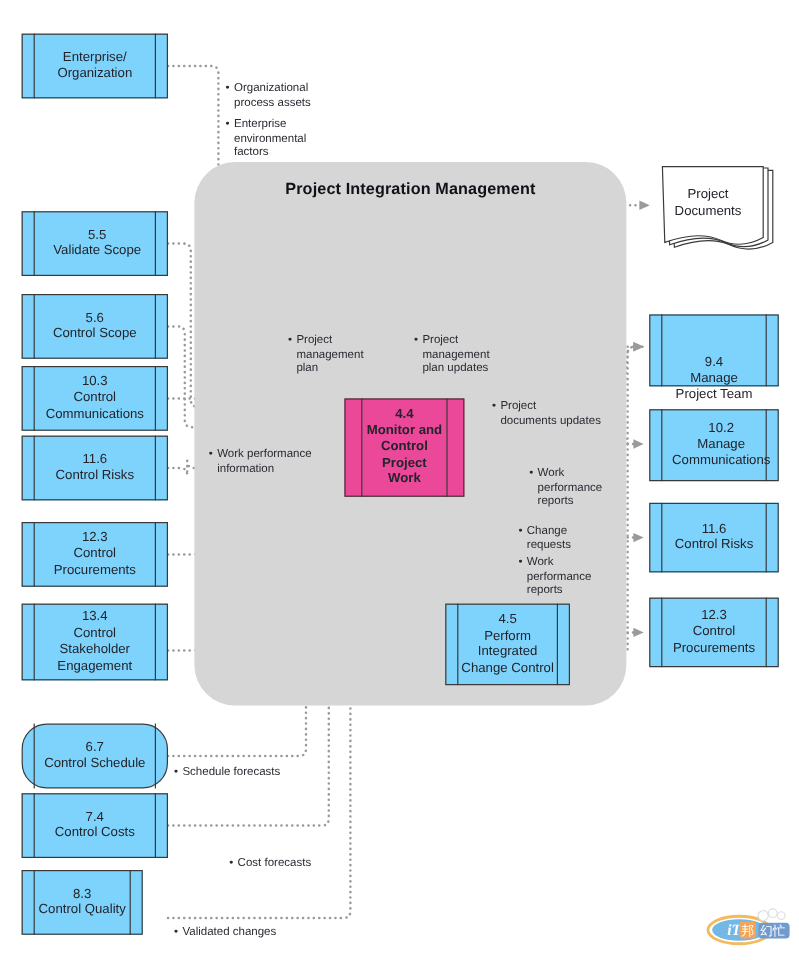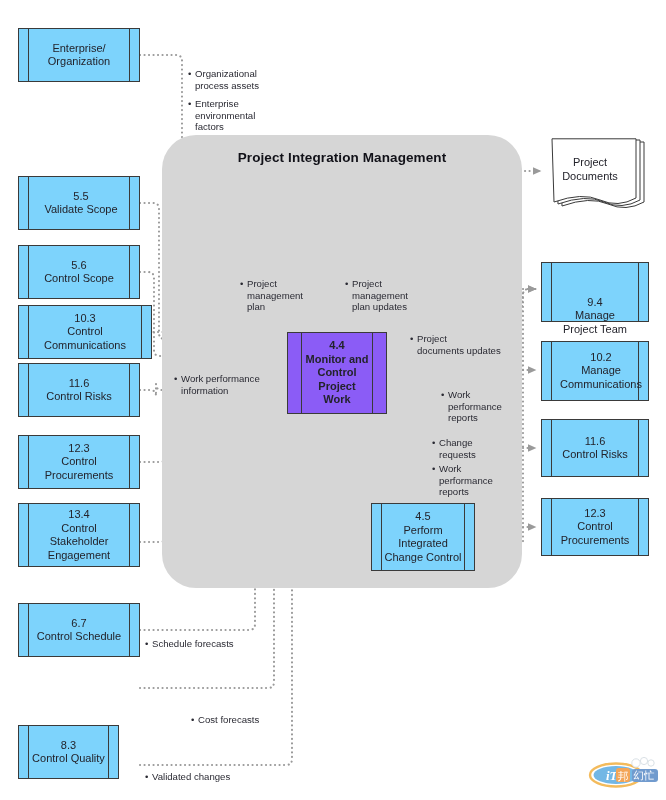--- a/index.html
+++ b/index.html
@@ -47,21 +47,21 @@
     position: absolute;
     top: -1px;
     bottom: -1px;
     width: 0;
     border-left: 1px solid #3a3a3a;
   }
   .pbox::before { left: 9px; }
   .pbox::after  { right: 9px; }
   .pbox .txt { padding: 0 12px; position: relative; z-index: 2; }
 
-  .pbox.shaded { background: #8b5cf6; font-weight: bold; }
+  .pbox.shaded { background: #ec4899; font-weight: bold; }
   .pbox.shaded::before { left: 13px; }
   .pbox.shaded::after  { right: 13px; }
 
   
   #group-panel {
     position: absolute;
     left: 162px;
     top: 135px;
     width: 360px;
     height: 453px;
@@ -200,43 +200,47 @@
   </div>
 
   <div class="pbox" style="left:18px; top:176px; width:122px; height:54px;">
     <span class="txt" style="white-space: pre-line; padding-left: 16px;">5.5
 Validate Scope</span>
   </div>
   <div class="pbox" style="left:18px; top:245px; width:122px; height:54px;">
     <span class="txt" style="white-space: pre-line;">5.6
 Control Scope</span>
   </div>
-  <div class="pbox" style="left:18px; top:305px; width:134px; height:54px;">
+  <div class="pbox" style="left:18px; top:305px; width:122px; height:54px;">
     <span class="txt" style="white-space: pre-line;">10.3
 Control
 Communications</span>
   </div>
   <div class="pbox" style="left:18px; top:363px; width:122px; height:54px;">
     <span class="txt" style="white-space: pre-line;">11.6
 Control Risks</span>
   </div>
   <div class="pbox" style="left:18px; top:435px; width:122px; height:54px;">
     <span class="txt" style="white-space: pre-line;">12.3
 Control
 Procurements</span>
   </div>
   <div class="pbox" style="left:18px; top:503px; width:122px; height:64px;">
     <span class="txt" style="white-space: pre-line;">13.4
 Control
 Stakeholder
 Engagement</span>
   </div>
-  <div class="pbox" style="left:18px; top:603px; width:122px; height:54px;">
+  <div class="pbox" style="left:18px; top:603px; width:122px; height:54px;border-radius:21px;">
     <span class="txt" style="white-space: pre-line;">6.7
 Control Schedule</span>
+  </div>
+  <div class="pbox" style="left:18px; top:661px; width:122px; height:54px;">
+    <span class="txt" style="white-space: pre-line;">7.4
+Control Costs</span>
   </div>
   <div class="pbox" style="left:18px; top:725px; width:101px; height:54px;">
     <span class="txt" style="white-space: pre-line;">8.3
 Control Quality</span>
   </div>
 
 
   <div class="pbox shaded" style="left:287px; top:332px; width:100px; height:82px;">
     <span class="txt" style="white-space: pre-line;">4.4
 Monitor and

